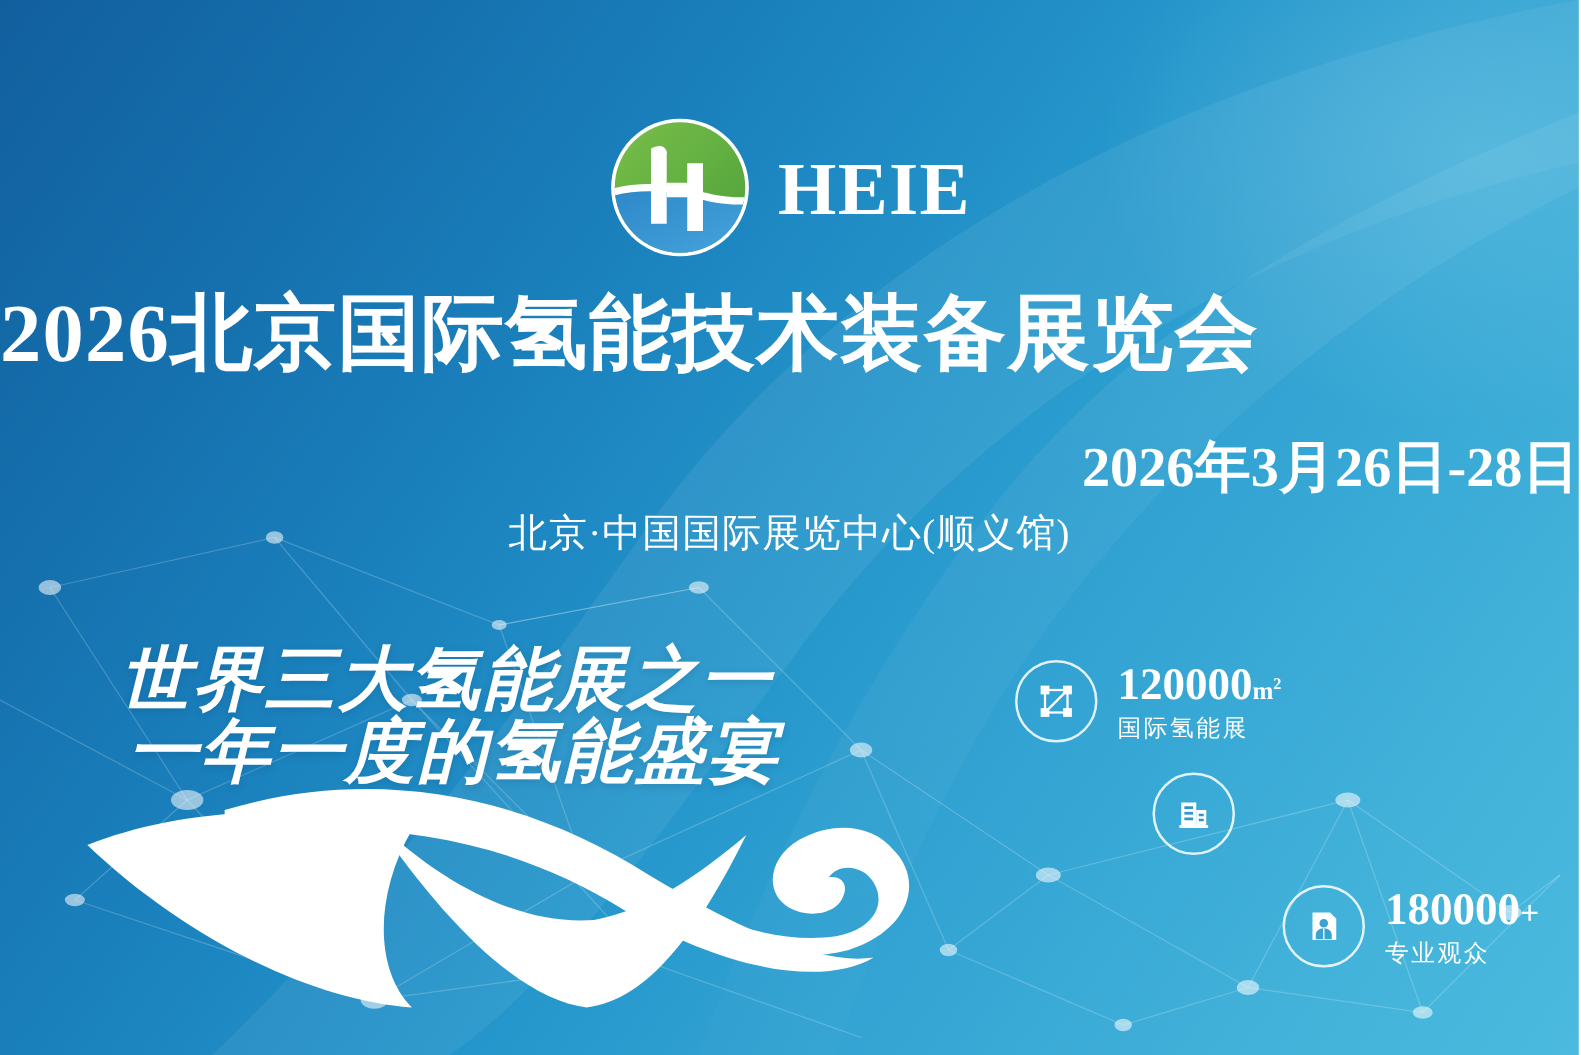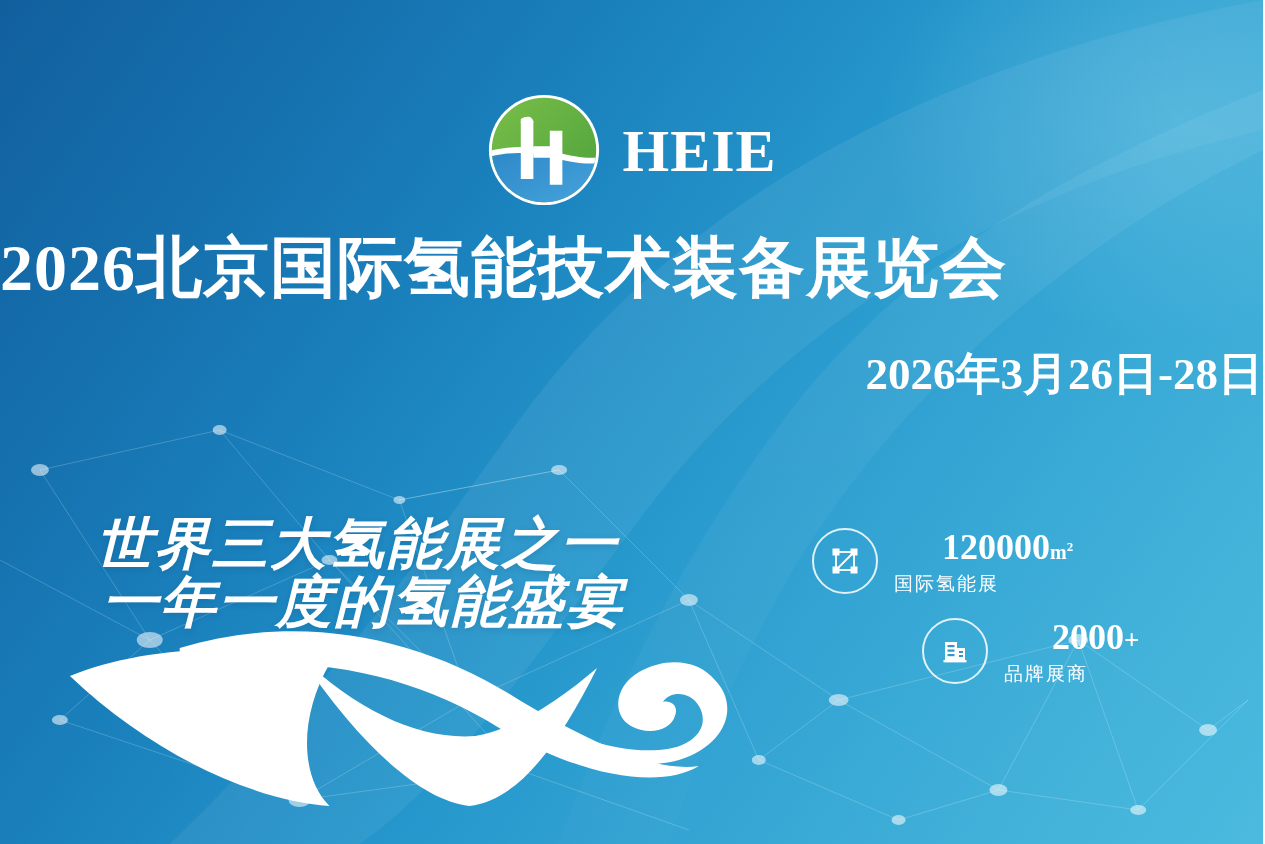--- a/index.html
+++ b/index.html
@@ -136,21 +136,20 @@
     align-items: center;
     justify-content: center;
   }
   .stat-text { display: flex; flex-direction: column; line-height: 1; }
   .stat-value {
     color: #ffffff;
     font-size: 36px;
     font-weight: 700;
     letter-spacing: 0px;
     white-space: nowrap;
-    margin-left: 48px;
   }
   .stat-value .unit { font-size: 20px; font-weight: 700; }
   .stat-value .unit sup { font-size: 13px; }
   .stat-value .plus { font-size: 27px; font-weight: 700; }
   .stat-label {
     color: #ffffff;
     font-size: 19px;
     font-weight: 400;
     letter-spacing: 2px;
     margin-top: 9px;
@@ -282,20 +281,21 @@
         <path d="M36,28 c6,-4 13,-3 13,4 l-13,0 z" fill="#ffffff"></path>
       </g>
     </svg>
     <div class="logo-text-block">
       <div class="logo-word">HEIE</div>
     </div>
   </div>
 
   <div class="headline">2026北京国际氢能技术装备展览会</div>
   <div class="date-line">2026年3月26日-28日</div>
+  <div class="venue-line">北京·中国国际展览中心(顺义馆)</div>
 
   <div class="slogan">
     <span class="l1">世界三大氢能展之一</span>
     <span class="l2">一年一度的氢能盛宴</span>
   </div>
 
   <div class="stat stat-1">
     <div class="stat-icon">
       <svg width="32" height="32" viewBox="0 0 32 32">
         <rect x="7" y="7" width="18" height="18" fill="none" stroke="#ffffff" stroke-width="1.8"></rect>
@@ -322,22 +322,32 @@
         <rect x="4.5" y="25" width="23" height="2.4" fill="#ffffff"></rect>
         <g fill="#2f97c9">
           <rect x="8.5" y="10" width="7" height="2.2"></rect>
           <rect x="8.5" y="14.5" width="7" height="2.2"></rect>
           <rect x="8.5" y="19" width="7" height="2.2"></rect>
           <rect x="20" y="16" width="4" height="2"></rect>
           <rect x="20" y="20" width="4" height="2"></rect>
         </g>
       </svg>
     </div>
+  </div>
+
+  <div class="stat stat-3">
+    <div class="stat-icon">
+      <svg width="32" height="32" viewBox="0 0 32 32">
+        <path d="M7,5 h14 l5,5 v17 h-19 z" fill="#ffffff"></path>
+        <circle cx="16" cy="13.5" r="3.4" fill="#3aa3cf"></circle>
+        <path d="M16,17.6 c-4,0 -6.4,2.4 -6.4,5.6 v3.2 h12.8 v-3.2 c0,-3.2 -2.4,-5.6 -6.4,-5.6 z" fill="#3aa3cf"></path>
+        <path d="M16,17.8 l0,8.6" stroke="#ffffff" stroke-width="1.1"></path>
+      </svg>
+    </div>
     <div class="stat-text">
       <div class="stat-value">
-        <span>2000</span><span class="plus">+</span>
+        <span>180000</span><span class="plus">+</span>
       </div>
-      <div class="stat-label">品牌展商</div>
-    </div>
-  </div>
-
+      <div class="stat-label">专业观众</div>
+    </div>
+  </div>
 
 </div>
 
 </body></html>

